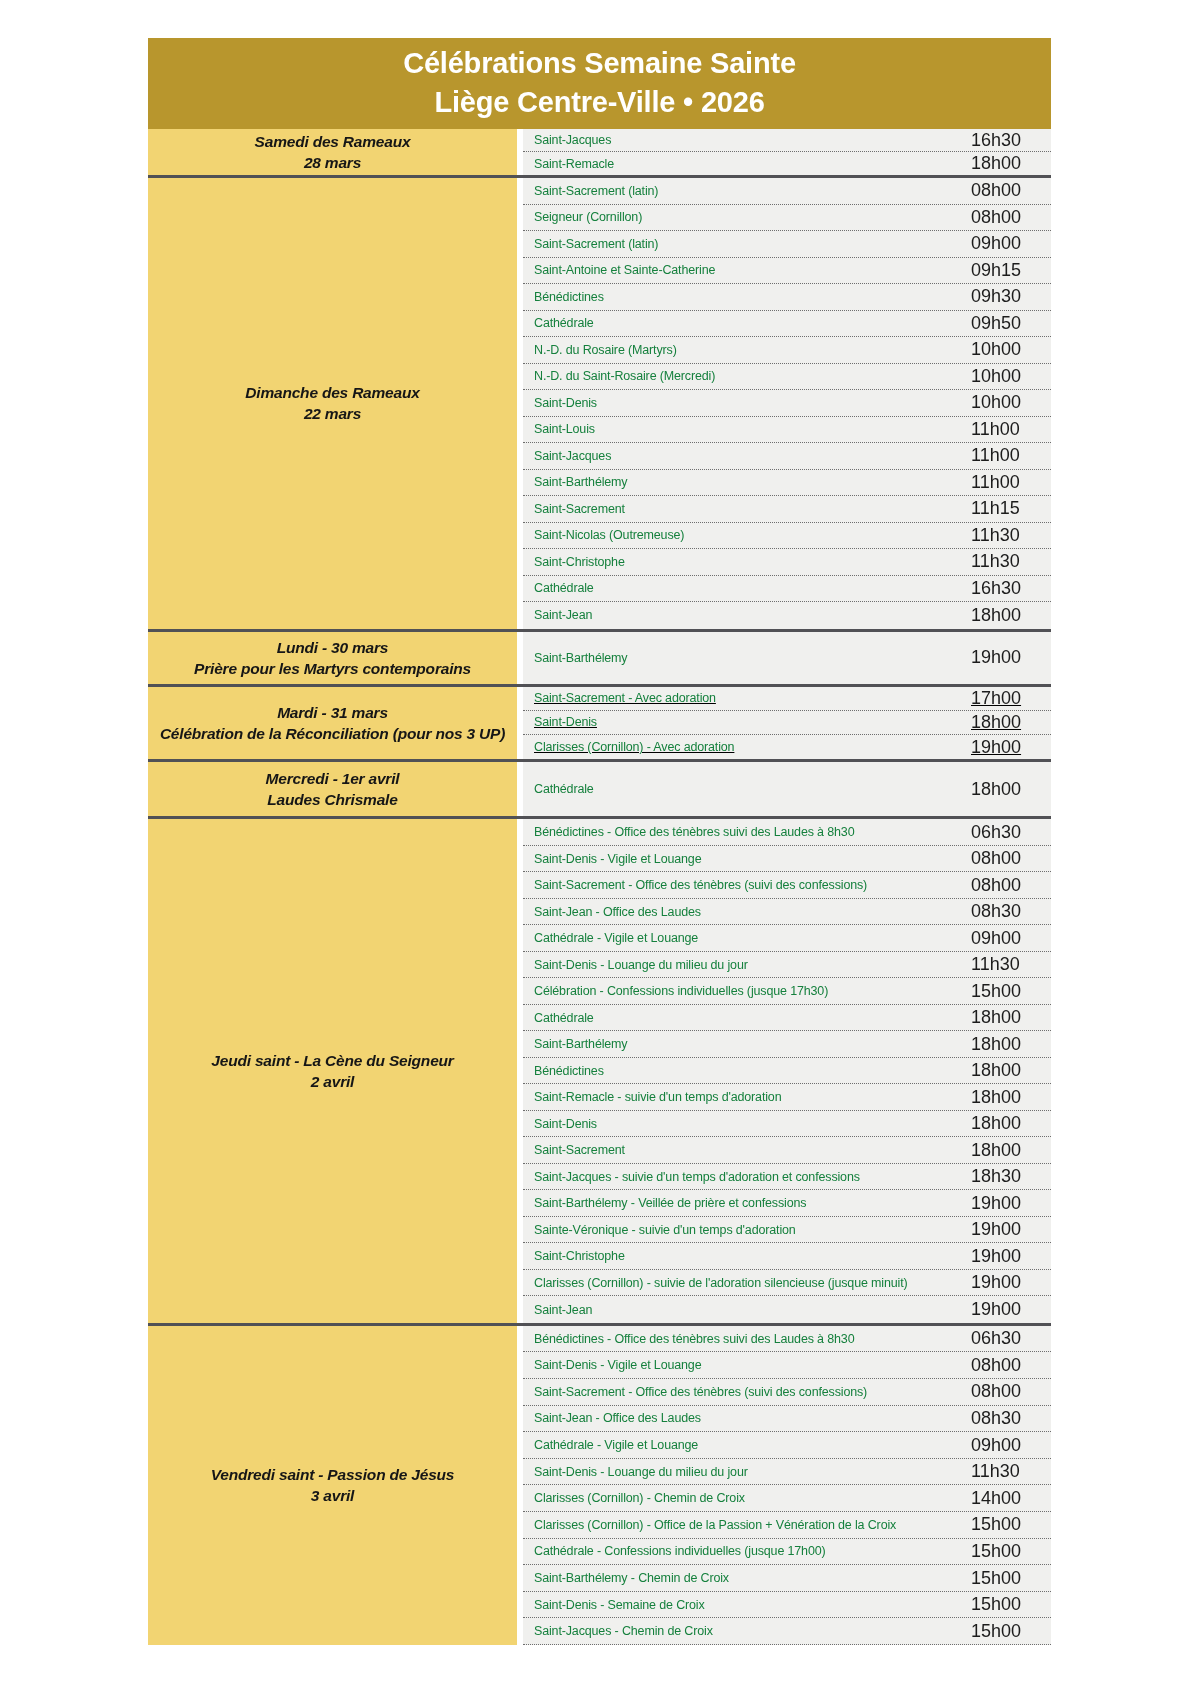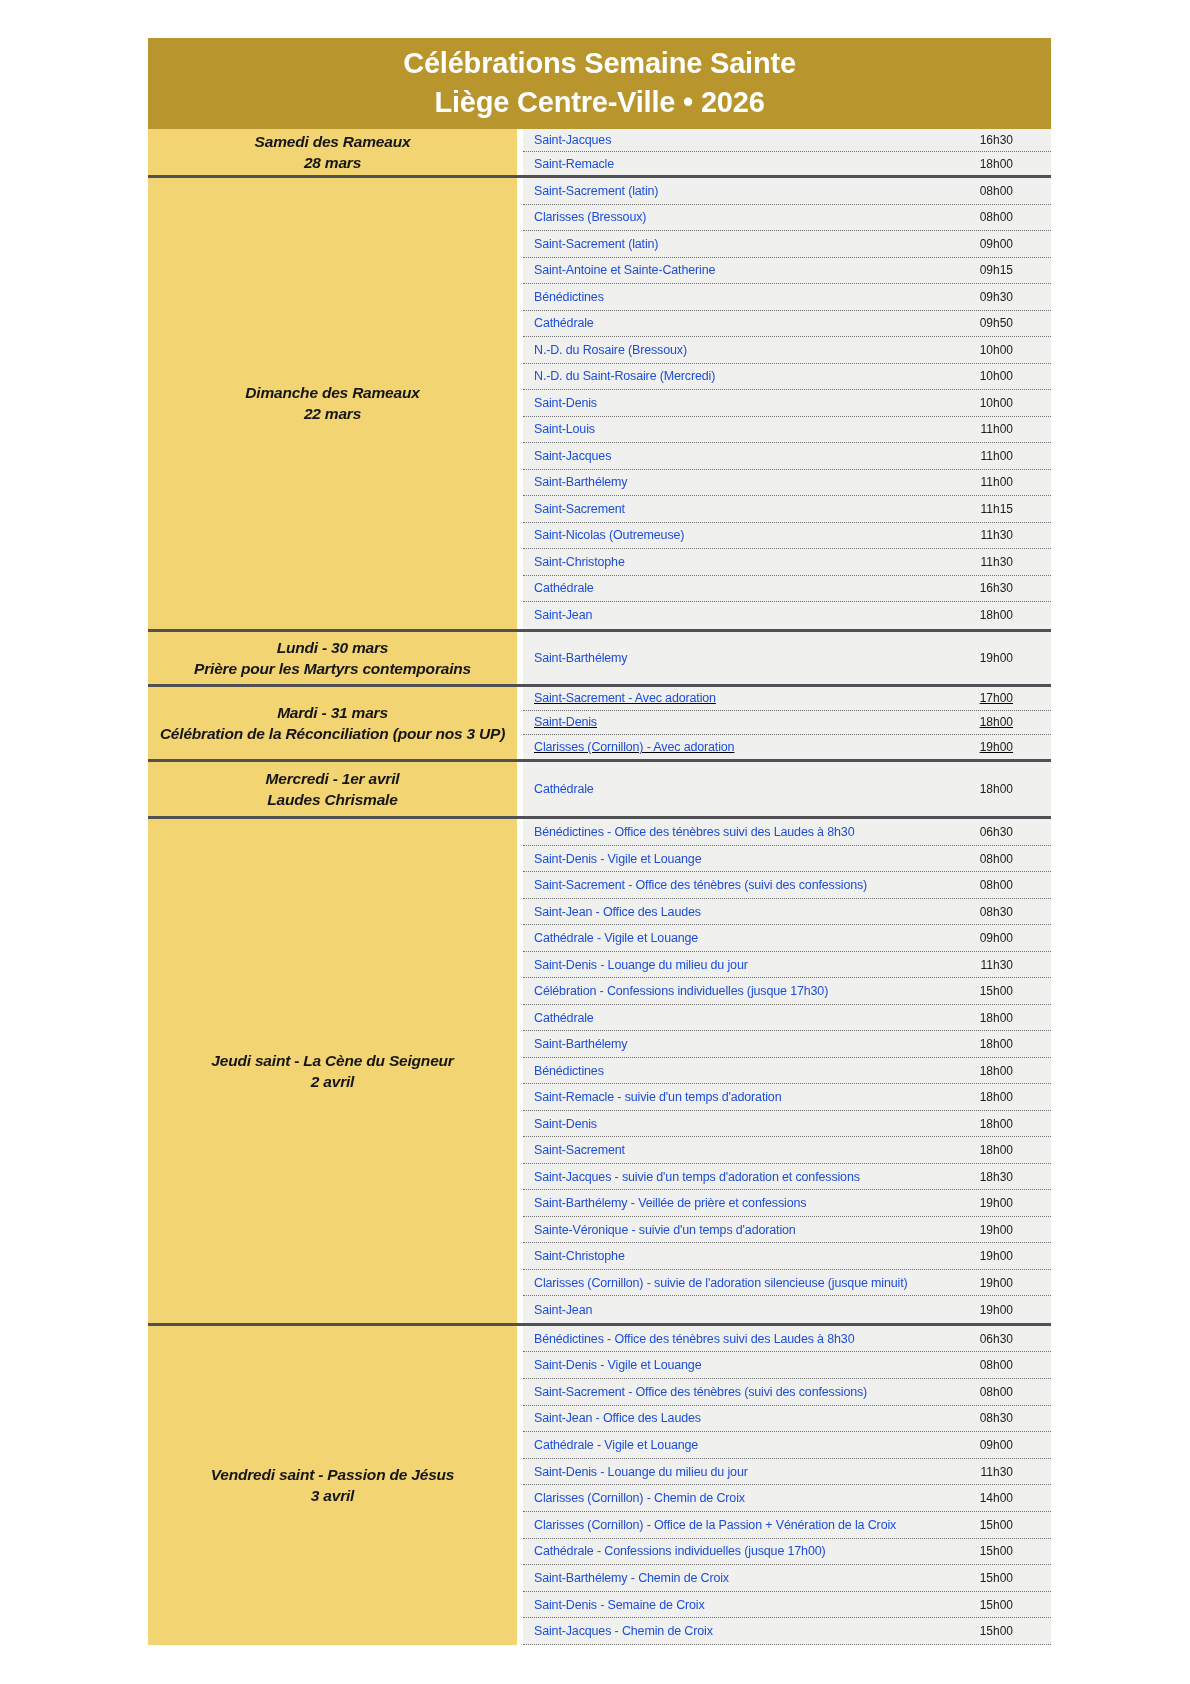--- a/index.html
+++ b/index.html
@@ -50,28 +50,28 @@
     box-sizing:border-box;
   }
   .row:not(:last-child) { border-bottom:1px dotted #6e6e6e; }
   .section:last-child .row:last-child { border-bottom:1px dotted #6e6e6e; }
 
   .place {
     flex:1;
     padding-left:11px;
     font-size:12.5px;
     letter-spacing:-0.15px;
-    color:#1d4ed8;
+    color:#15803d;
     white-space:nowrap;
   }
   .time {
     width:42px;
     padding-right:38px;
     text-align:right;
-    font-size:12px;
+    font-size:18px;
     color:#1c1c1c;
     white-space:nowrap;
   }
 
   
   .sec-0 .row { height:23px; }
   .sec-1 .row { height:26.5px; }
   .sec-2 .row { height:52px; }
   .sec-3 .row { height:24.3px;text-decoration:underline; }
   .sec-4 .row { height:54px; }
@@ -108,41 +108,41 @@
     <div class="day-cell">
       <div class="day-line1">Dimanche des Rameaux</div>
       <div class="day-line2">22 mars</div>
     </div>
     <div class="rows">
             <div class="row">
     <span class="place">Saint-Sacrement (latin)</span>
     <span class="time">08h00</span>
   </div>
             <div class="row">
-    <span class="place">Clarisses (Bressoux)</span>
+    <span class="place">Seigneur (Cornillon)</span>
     <span class="time">08h00</span>
   </div>
             <div class="row">
     <span class="place">Saint-Sacrement (latin)</span>
     <span class="time">09h00</span>
   </div>
             <div class="row">
     <span class="place">Saint-Antoine et Sainte-Catherine</span>
     <span class="time">09h15</span>
   </div>
             <div class="row">
     <span class="place">Bénédictines</span>
     <span class="time">09h30</span>
   </div>
             <div class="row">
     <span class="place">Cathédrale</span>
     <span class="time">09h50</span>
   </div>
             <div class="row">
-    <span class="place">N.-D. du Rosaire (Bressoux)</span>
+    <span class="place">N.-D. du Rosaire (Martyrs)</span>
     <span class="time">10h00</span>
   </div>
             <div class="row">
     <span class="place">N.-D. du Saint-Rosaire (Mercredi)</span>
     <span class="time">10h00</span>
   </div>
             <div class="row">
     <span class="place">Saint-Denis</span>
     <span class="time">10h00</span>
   </div>

